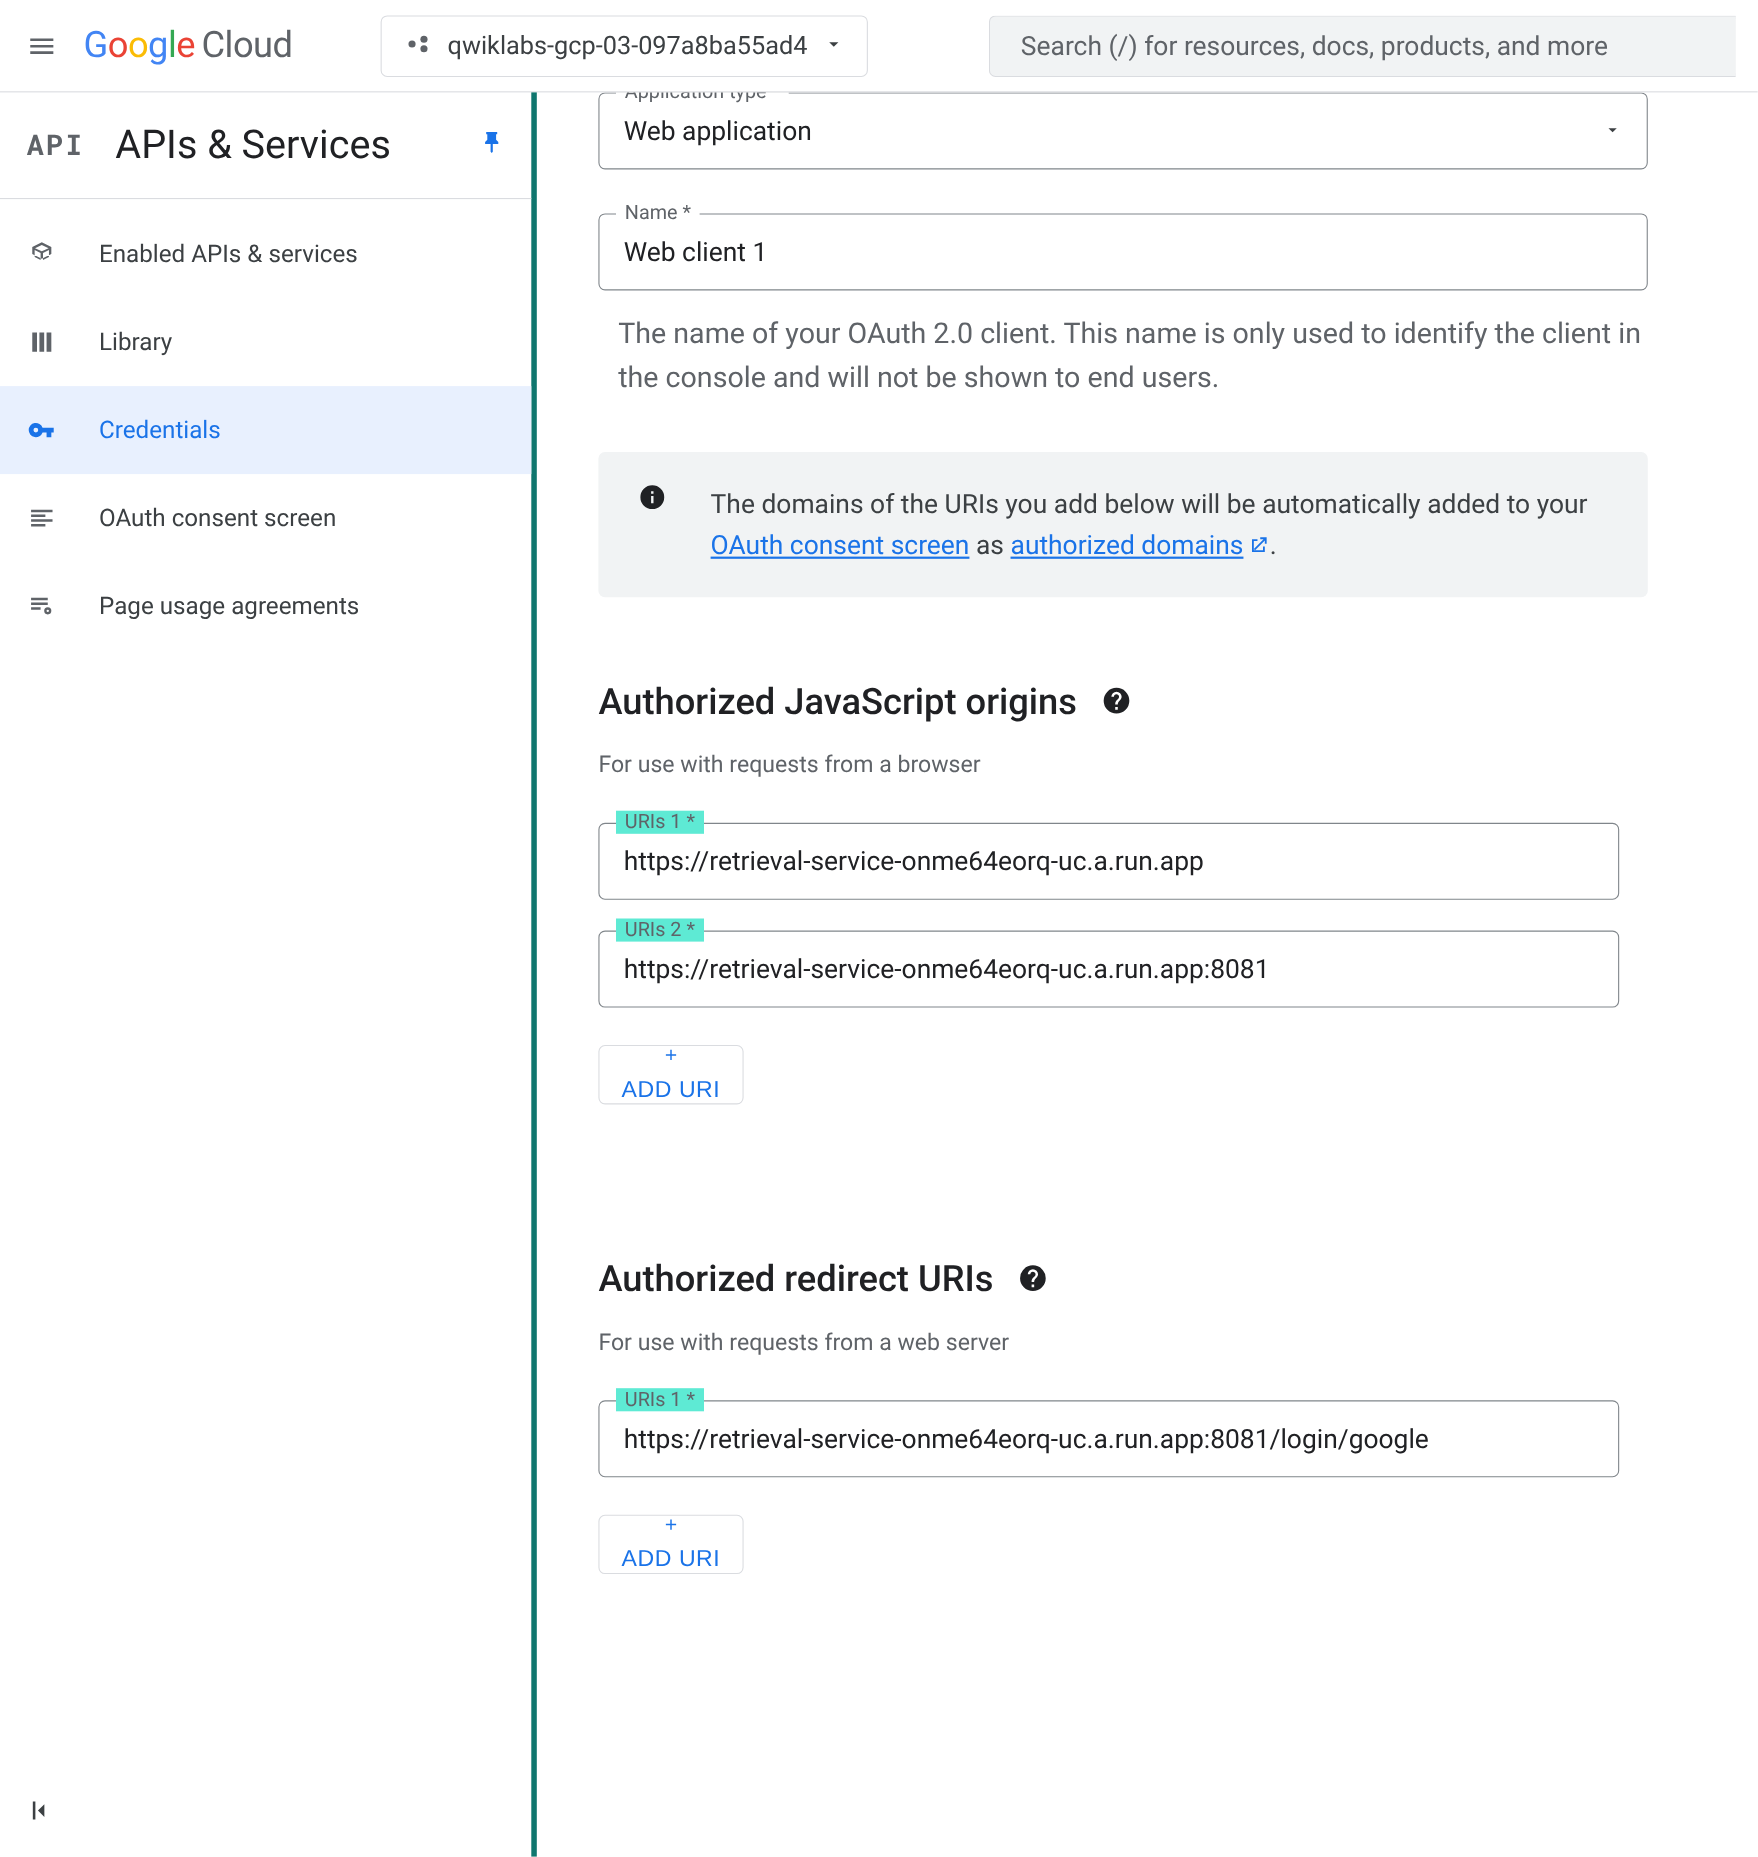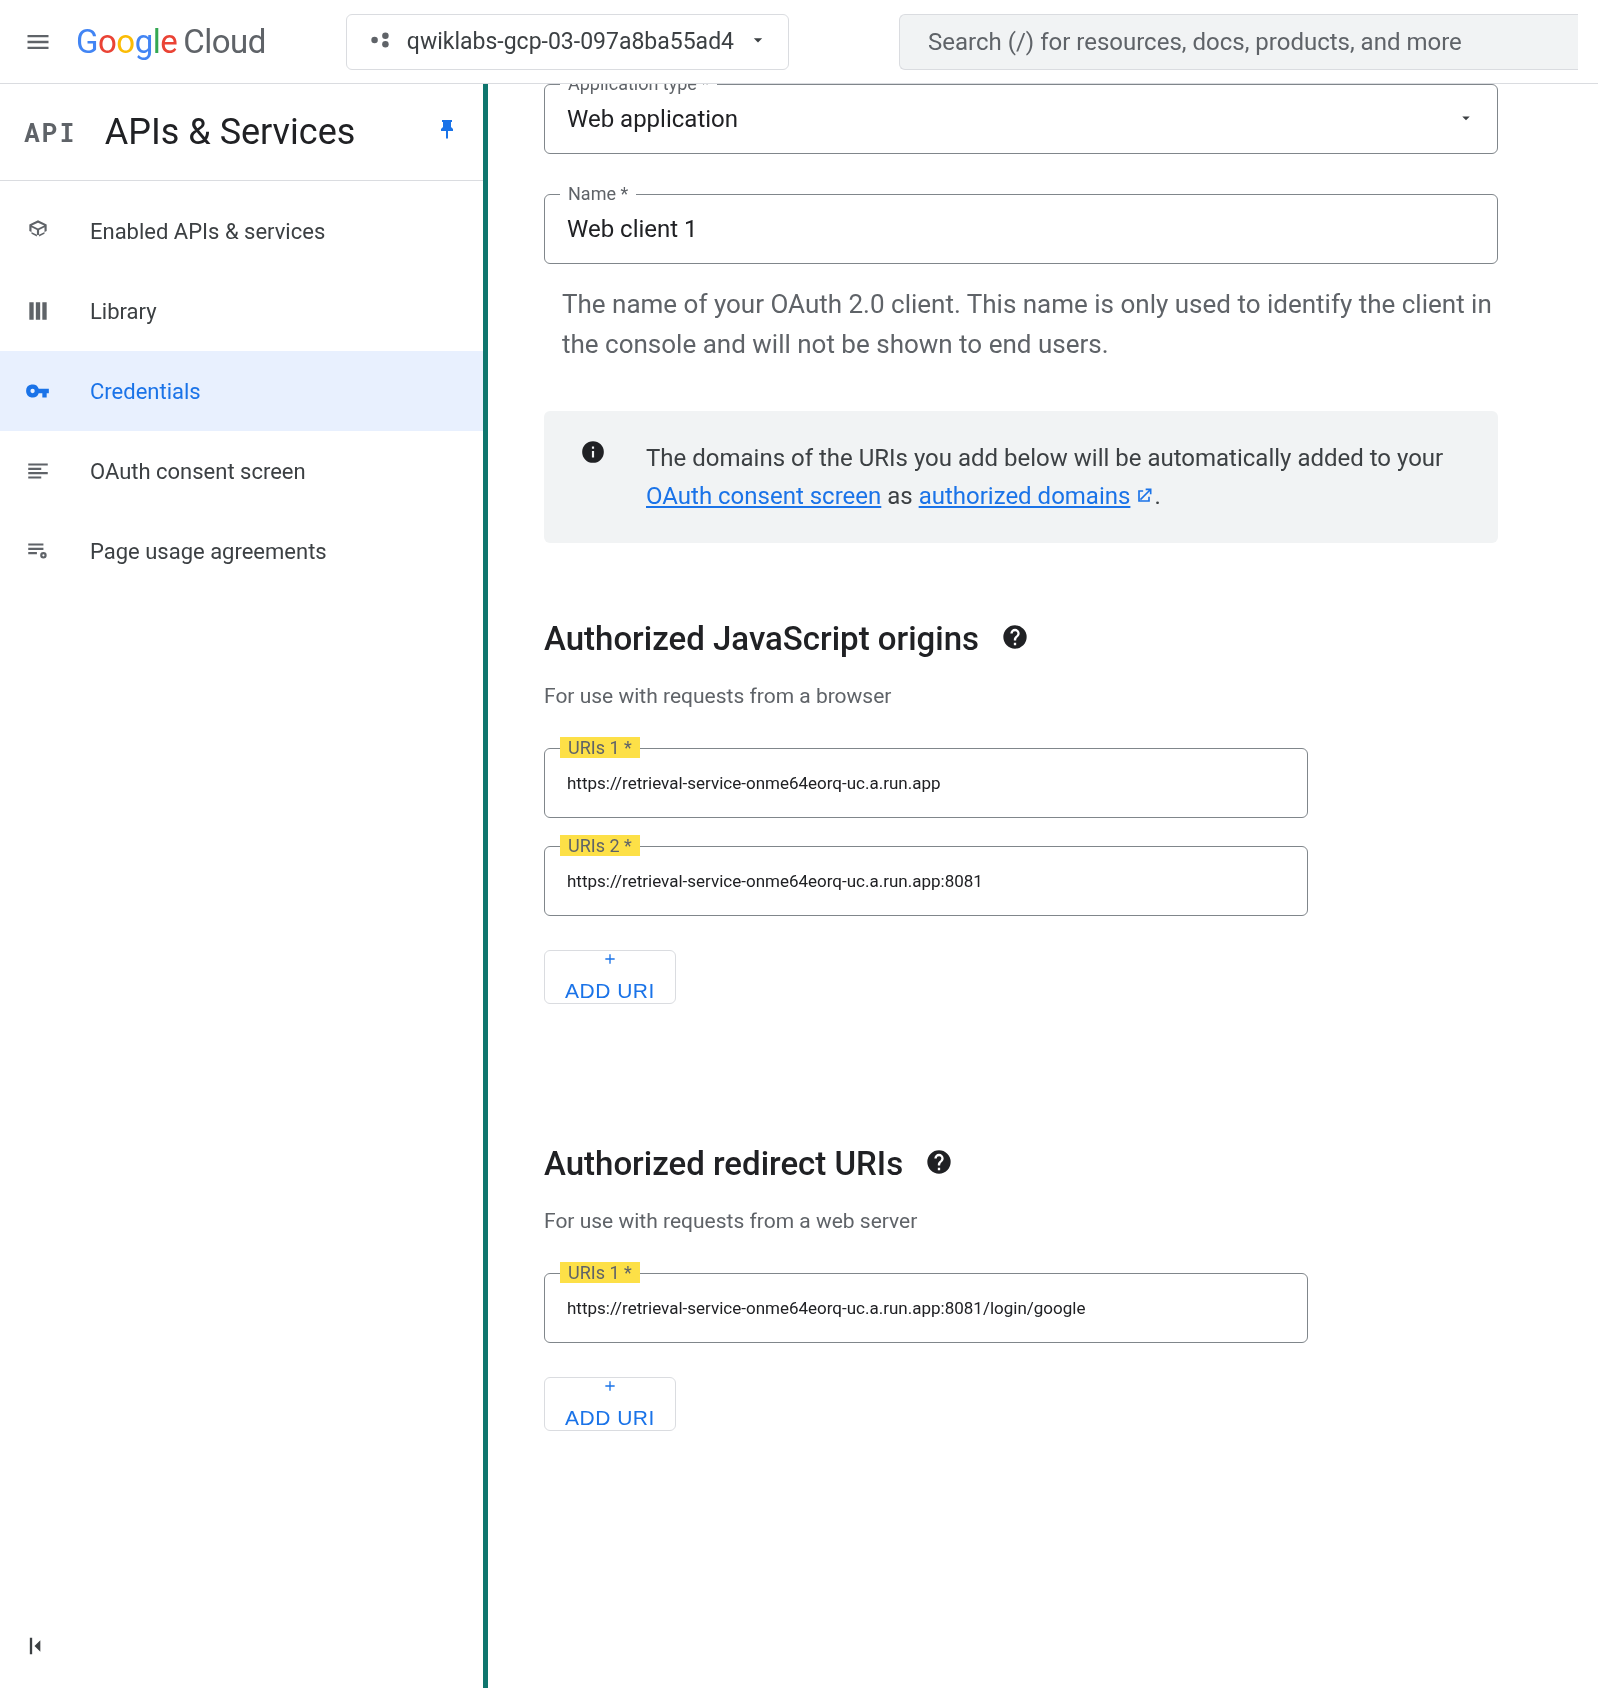--- a/index.html
+++ b/index.html
@@ -52,22 +52,22 @@
 .info-text { font-size: 24px; color: #3c4043; line-height: 1.6; }
 .info-text a { color: #1a73e8; text-decoration: underline; }
 .ext-icon svg { width: 20px; height: 20px; fill: #1a73e8; vertical-align: -2px; margin-left: 4px; }
 
 .section-heading-row { display: flex; align-items: center; gap: 22px; margin-top: 76px; }
 .section-heading { font-size: 33px; font-weight: 500; color: #202124; }
 .help-circle svg { width: 28px; height: 28px; fill: #202124; }
 .section-sub { font-size: 21px; color: #5f6368; margin-top: 26px; }
 
 .uri-field-wrap { position: relative; margin-top: 40px; }
-.uri-label { position: absolute; top: -11px; left: 16px; background: #fde047; padding: 0 8px; font-size: 18px; color: #5f6368; }
-.uri-field { width: 764px; border: 1px solid #80868b; border-radius: 6px; height: 70px; display: flex; align-items: center; padding: 0 22px; font-size: 17px; color: #202124; }
+.uri-label { position: absolute; top: -11px; left: 16px; background: #5eead4; padding: 0 8px; font-size: 18px; color: #5f6368; }
+.uri-field { width: 928px; border: 1px solid #80868b; border-radius: 6px; height: 70px; display: flex; align-items: center; padding: 0 22px; font-size: 24px; color: #202124; }
 .uri-field-wrap + .uri-field-wrap { margin-top: 28px; }
 
 .add-uri-btn { margin-top: 34px; border: 1px solid #dadce0; border-radius: 6px; background: #fff; height: 54px; display: inline-flex; align-items: center; gap: 12px; padding: 0 20px; color: #1a73e8; font-size: 21px; font-weight: 500; letter-spacing: 0.5px; cursor: pointer; flex-direction: column; }
 .add-uri-btn svg { width: 24px; height: 24px; fill: #1a73e8; }
 
 .gap-large { margin-top: 140px; }
 </style>
 </head>
 <body>
 

